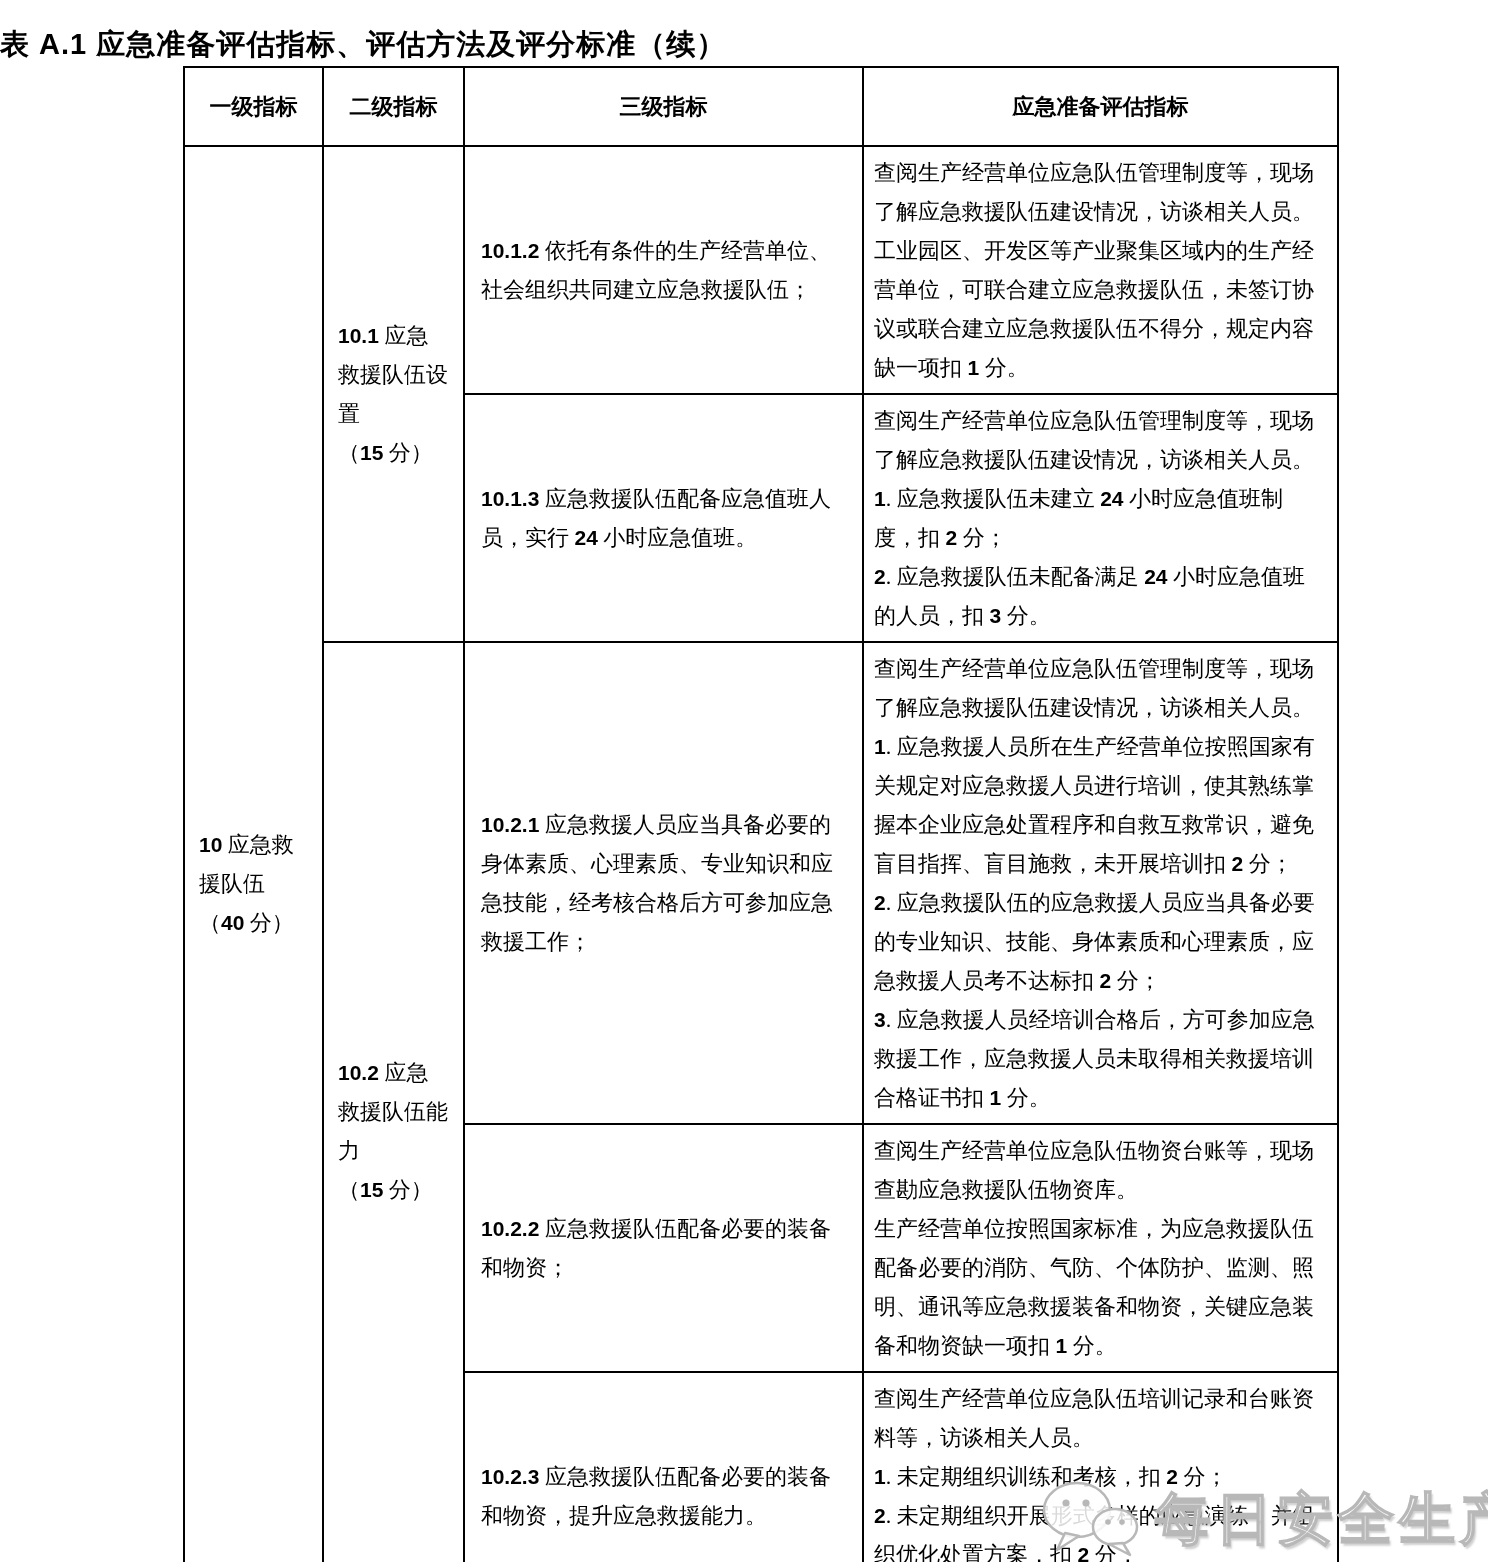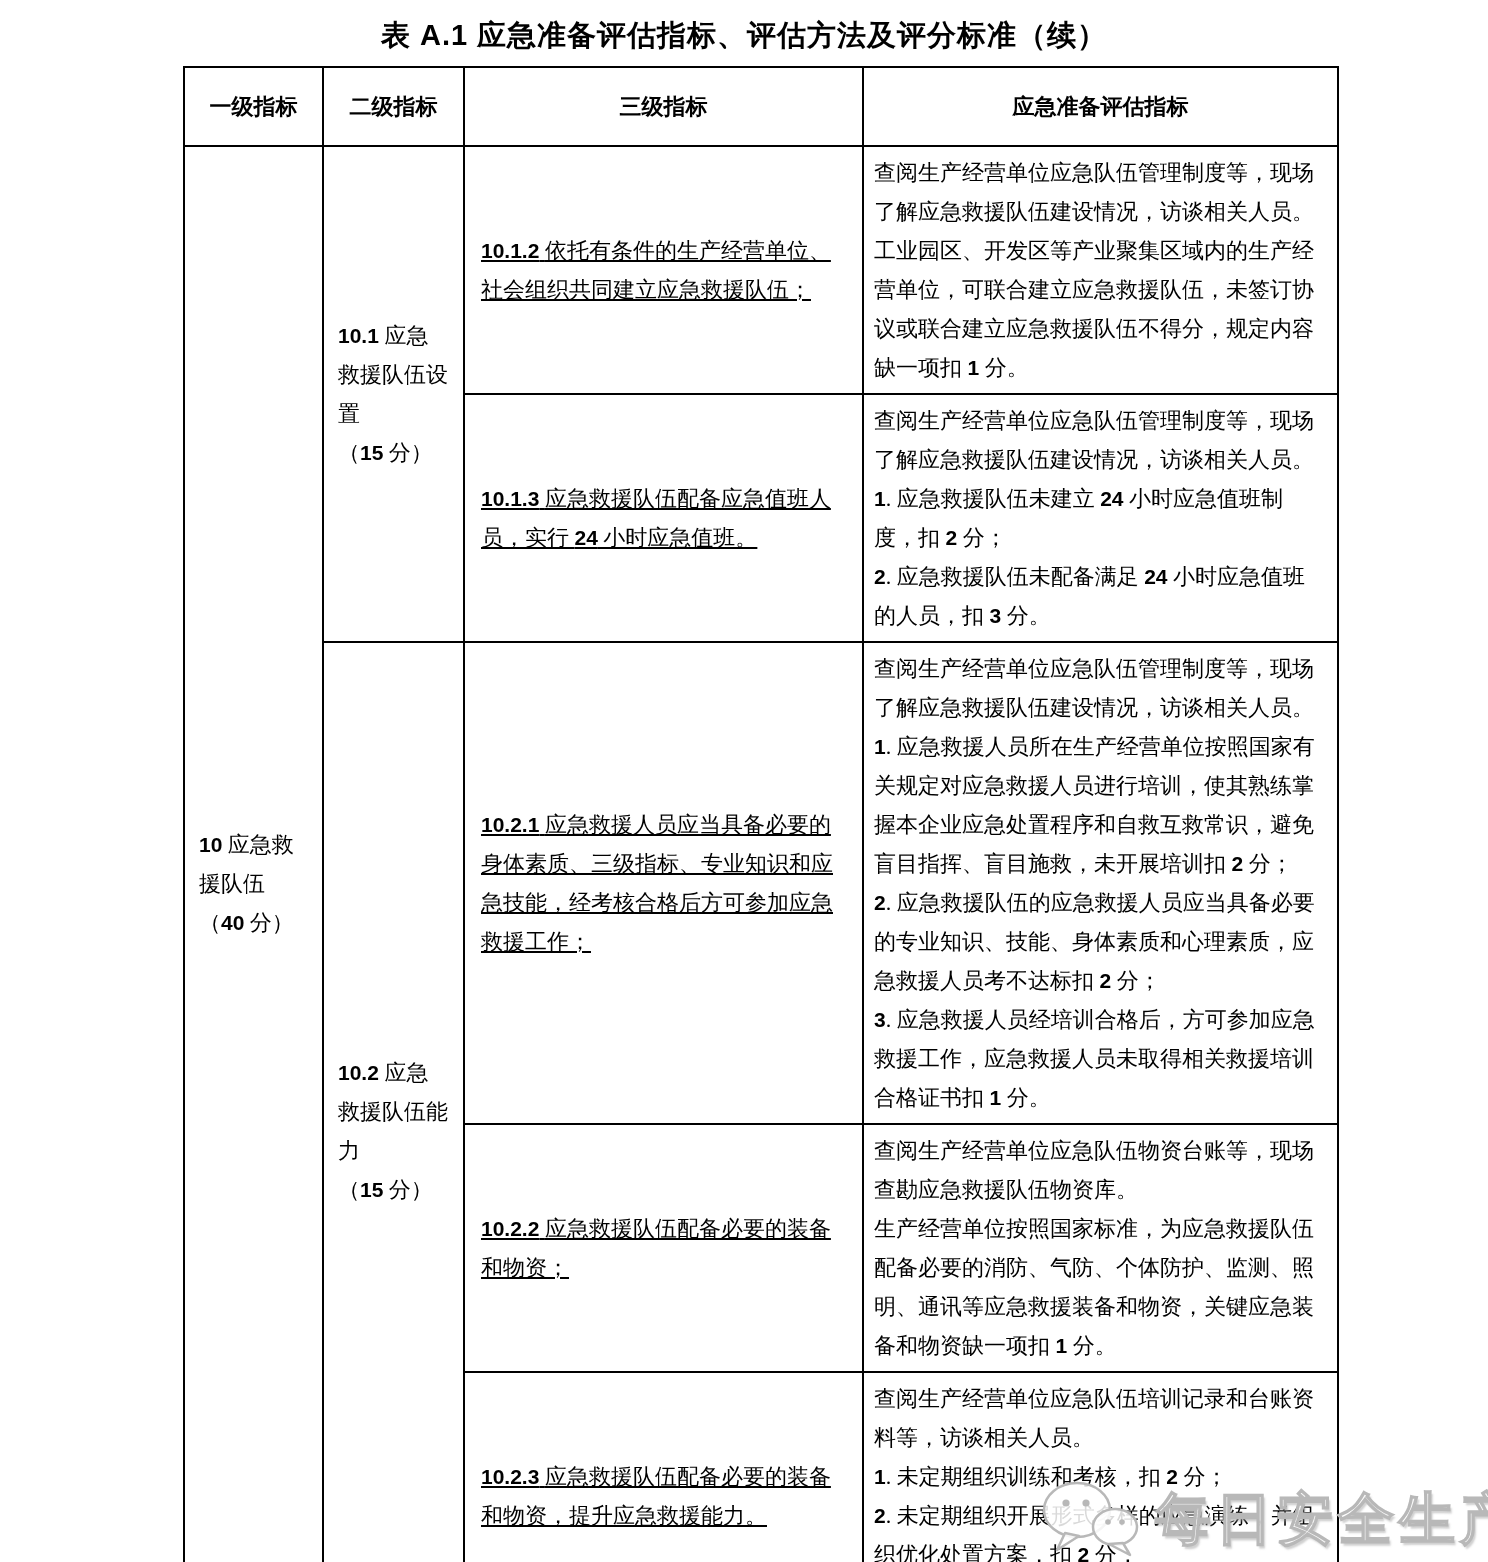--- a/index.html
+++ b/index.html
@@ -8,22 +8,22 @@
     width: 1488px; height: 1562px;
     font-family: "Liberation Serif", serif;
     color: #000;
     position: relative;
     overflow: hidden;
   }
   .page { position: relative; width: 1488px; height: 1562px; }
 
   .doc-title {
     position: absolute;
-    top: 16px; left: 0; width: 100%;
-    text-align: center;
+    top: 25px; left: 0; width: 100%;
+    text-align: left;
     font-family: "Liberation Sans", sans-serif;
     font-weight: 700;
     font-size: 29px;
     letter-spacing: 1px;
   }
 
   table.eval-table {
     position: absolute;
     left: 183px; top: 66px;
     width: 1154px;
@@ -49,21 +49,20 @@
     text-align: left;
   }
   td.c1, td.c2 {
     vertical-align: middle;
     white-space: pre-line;
     padding: 8px 0 8px 14px;
   }
   td.c3 {
     vertical-align: middle;
     padding: 10px 14px 10px 16px;
-    text-decoration: underline;
   }
   td.c4 {
     vertical-align: top;
     white-space: pre-line;
     padding: 6px 10px 6px 10px;
     border-radius: 23px;
   }
   
   .num, td b {
     font-family: "Liberation Sans", sans-serif;
@@ -139,21 +138,21 @@
 <b>1</b>.  应急救援队伍未建立 <b>24</b> 小时应急值班制度，扣 <b>2</b> 分；
 <b>2</b>.  应急救援队伍未配备满足 <b>24</b> 小时应急值班的人员，扣 <b>3</b> 分。</td>
       </tr>
       <tr style="height:473px;">
         <td class="c2" rowspan="3"><b>10.2</b> 应急
 救援队伍能
 力
 （<b>15</b> 分）</td>
         <td class="c3">
           <span class="num">10.2.1</span>
-          <span>应急救援人员应当具备必要的身体素质、三级指标、专业知识和应急技能，经考核合格后方可参加应急救援工作；</span>
+          <span>应急救援人员应当具备必要的身体素质、心理素质、专业知识和应急技能，经考核合格后方可参加应急救援工作；</span>
         </td>
         <td class="c4">查阅生产经营单位应急队伍管理制度等，现场了解应急救援队伍建设情况，访谈相关人员。
 <b>1</b>.  应急救援人员所在生产经营单位按照国家有关规定对应急救援人员进行培训，使其熟练掌握本企业应急处置程序和自救互救常识，避免盲目指挥、盲目施救，未开展培训扣 <b>2</b> 分；
 <b>2</b>. 应急救援队伍的应急救援人员应当具备必要的专业知识、技能、身体素质和心理素质，应急救援人员考不达标扣 <b>2</b> 分；
 <b>3</b>. 应急救援人员经培训合格后，方可参加应急救援工作，应急救援人员未取得相关救援培训合格证书扣 <b>1</b> 分。</td>
       </tr>
       <tr style="height:237px;">
         <td class="c3">
           <span class="num">10.2.2</span>
           <span>应急救援队伍配备必要的装备和物资；</span>

